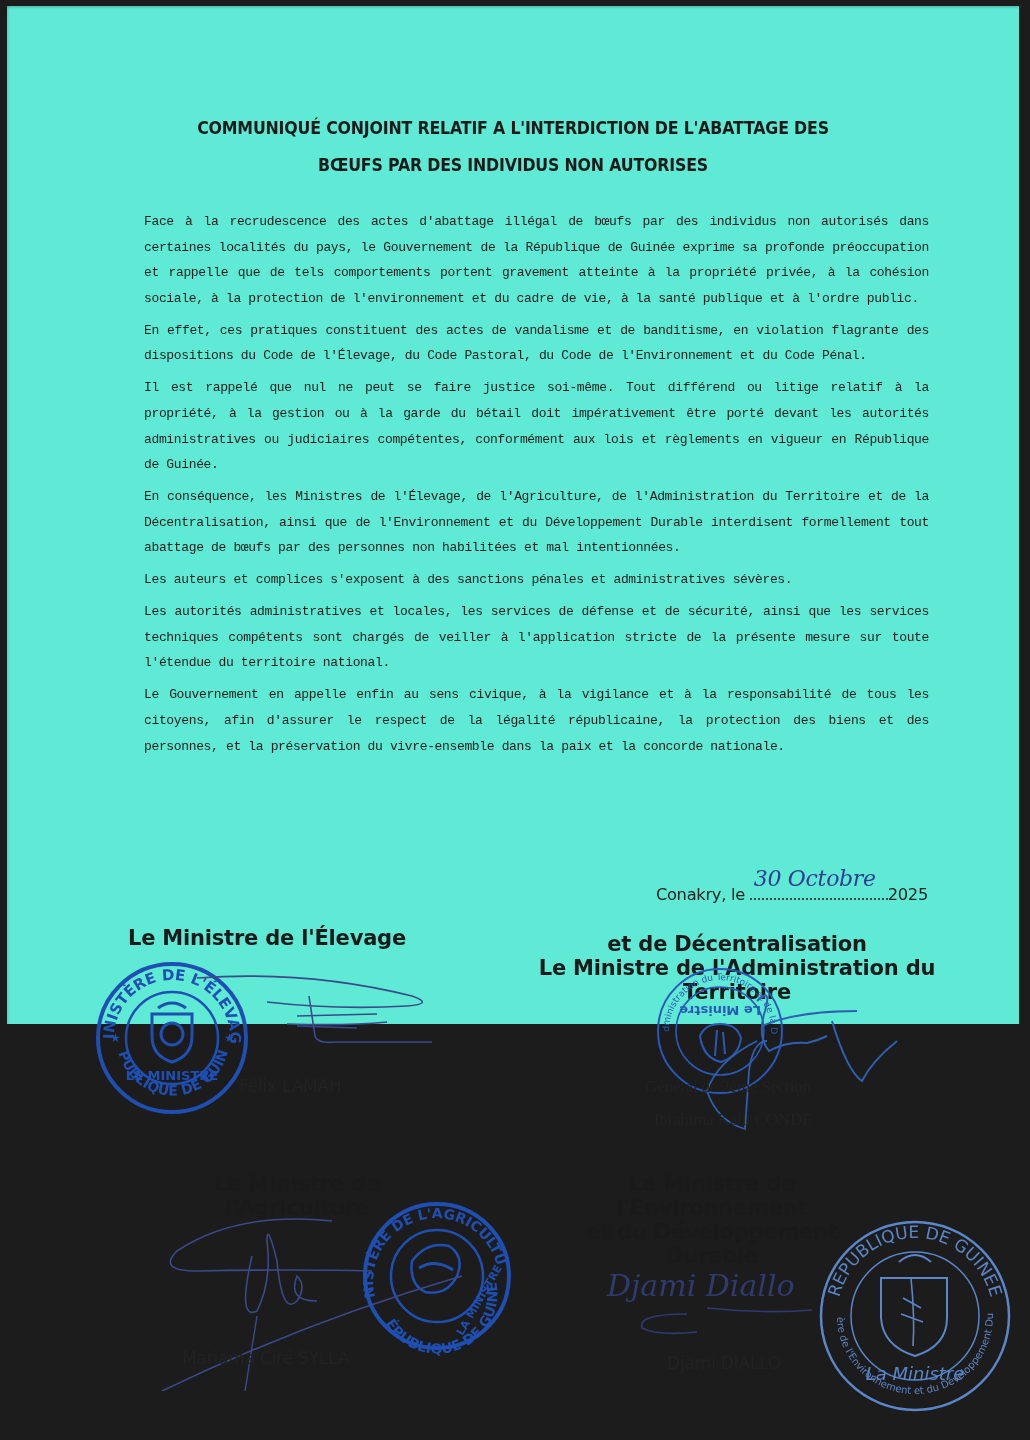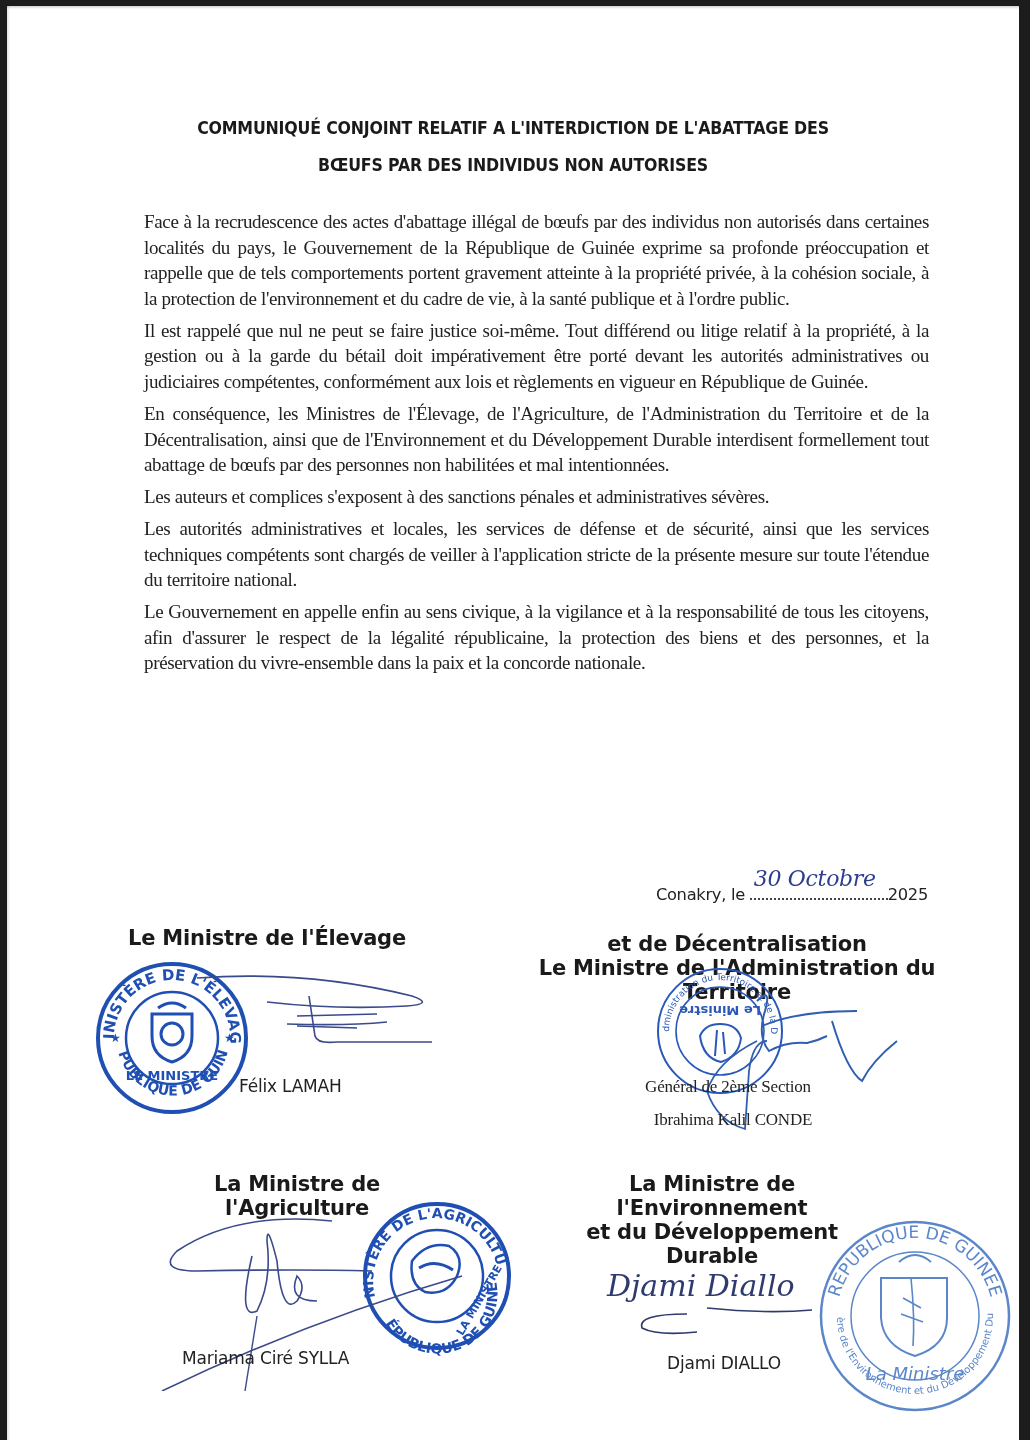--- a/index.html
+++ b/index.html
@@ -3,35 +3,35 @@
 <meta charset="utf-8">
 <style>
   html, body { margin: 0; padding: 0; }
   body {
     width: 1030px; height: 1440px; overflow: hidden;
     background: #1c1c1c;
     position: relative;
     font-family: "DejaVu Sans", sans-serif;
   }
   .paper {
-    position: absolute; left: 7px; top: 6px; width: 1012px; height: 1434px;
-    background: #ffffff;
+    position: absolute; left: 7px; top: 6px; width: 1012px; height: 1018px;
+    background: #5eead4;
     box-shadow: inset 0 4px 3px -3px rgba(0,0,0,0.25), inset 4px 0 3px -3px rgba(0,0,0,0.15);
   }
   .title {
     position: absolute; left: 0; width: 1012px; text-align: center;
     font-family: "DejaVu Sans", sans-serif; font-weight: bold;
     font-size: 17px; color: #1a1a1a; letter-spacing: -0.2px;
     transform: scaleX(0.93); transform-origin: center;
   }
   .title.l1 { top: 112px; }
   .title.l2 { top: 149px; }
   .body {
     position: absolute; left: 137px; top: 203px; width: 785px;
-    font-family: Liberation Serif, serif; font-size: 19px; line-height: 25.6px;
+    font-family: Liberation Mono, monospace; font-size: 13px; line-height: 25.6px;
     color: #222; text-align: justify; letter-spacing: -0.35px;
   }
   .body p { margin: 0 0 6.4px 0; text-align: justify; }
   .dateline {
     position: absolute; top: 874px; right: 91px; font-size: 16.3px; color: #222;
     font-family: "DejaVu Sans", sans-serif; letter-spacing: -0.3px;
   }
   .dateline .hand {
     position: relative; display: inline-block; width: 138px; text-align: center;
     border-bottom: 2px dotted #444; height: 18px; vertical-align: baseline;
@@ -55,20 +55,21 @@
 </head>
 <body>
 
 <div class="paper">
 
   <div class="title l1">COMMUNIQUÉ CONJOINT RELATIF A L'INTERDICTION DE L'ABATTAGE DES</div>
   <div class="title l2">BŒUFS PAR DES INDIVIDUS NON AUTORISES</div>
 
   <div class="body">
     <p>Face à la recrudescence des actes d'abattage illégal de bœufs par des individus non autorisés dans certaines localités du pays, le Gouvernement de la République de Guinée exprime sa profonde préoccupation et rappelle que de tels comportements portent gravement atteinte à la propriété privée, à la cohésion sociale, à la protection de l'environnement et du cadre de vie, à la santé publique et à l'ordre public.</p>
+    <p>En effet, ces pratiques constituent des actes de vandalisme et de banditisme, en violation flagrante des dispositions du Code de l'Élevage, du Code Pastoral, du Code de l'Environnement et du Code Pénal.</p>
     <p>Il est rappelé que nul ne peut se faire justice soi-même. Tout différend ou litige relatif à la propriété, à la gestion ou à la garde du bétail doit impérativement être porté devant les autorités administratives ou judiciaires compétentes, conformément aux lois et règlements en vigueur en République de Guinée.</p>
     <p>En conséquence, les Ministres de l'Élevage, de l'Agriculture, de l'Administration du Territoire et de la Décentralisation, ainsi que de l'Environnement et du Développement Durable interdisent formellement tout abattage de bœufs par des personnes non habilitées et mal intentionnées.</p>
     <p>Les auteurs et complices s'exposent à des sanctions pénales et administratives sévères.</p>
     <p>Les autorités administratives et locales, les services de défense et de sécurité, ainsi que les services techniques compétents sont chargés de veiller à l'application stricte de la présente mesure sur toute l'étendue du territoire national.</p>
     <p>Le Gouvernement en appelle enfin au sens civique, à la vigilance et à la responsabilité de tous les citoyens, afin d'assurer le respect de la légalité républicaine, la protection des biens et des personnes, et la préservation du vivre-ensemble dans la paix et la concorde nationale.</p>
   </div>
 
   <div class="dateline">
     <span>Conakry, le </span><span class="hand"><span>30 Octobre</span></span><span>2025</span>
   </div>

